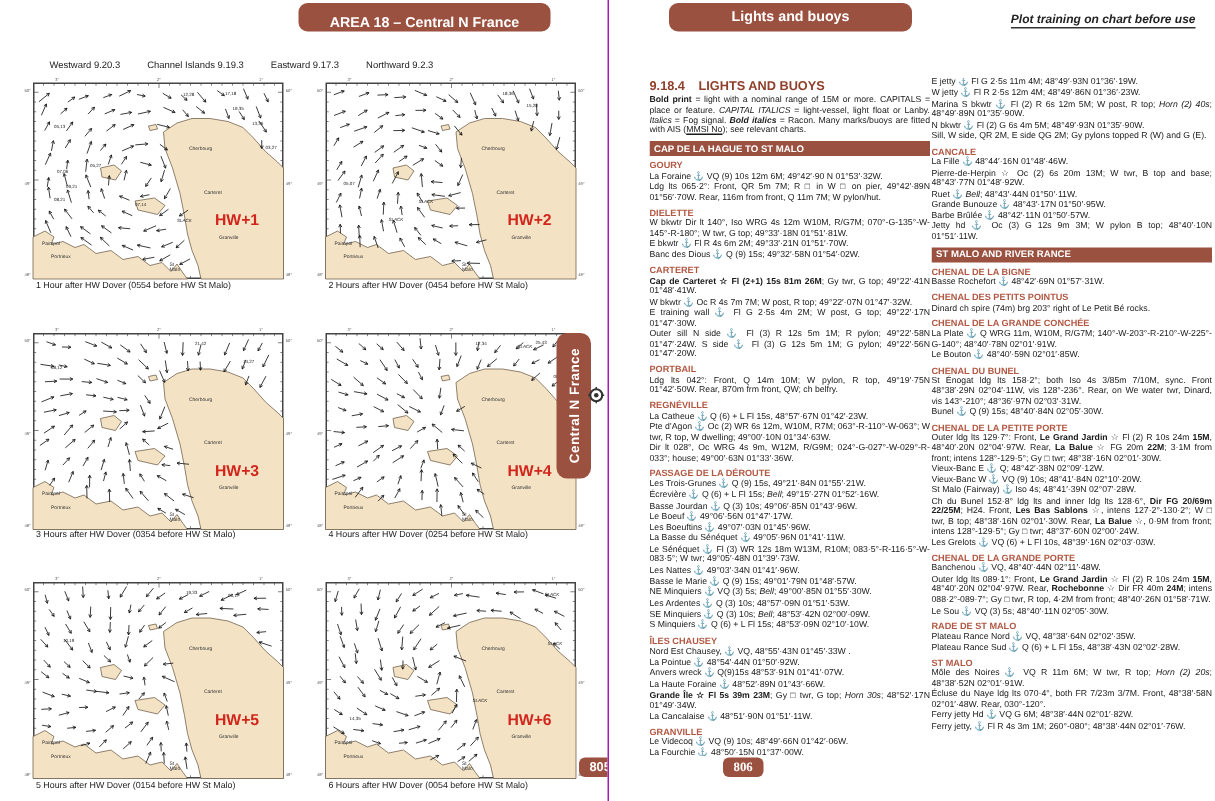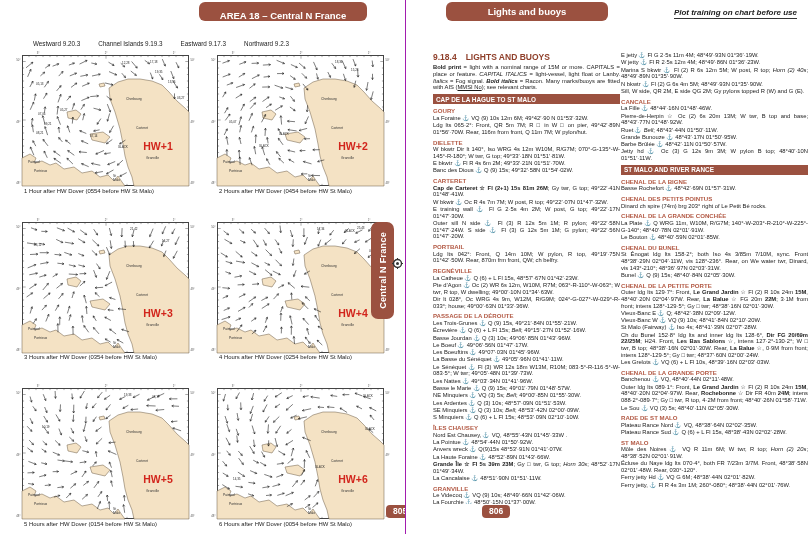--- a/index.html
+++ b/index.html
@@ -20,21 +20,21 @@
   .chart-cell{width:167px;}
   .chart-cell svg{display:block;overflow:visible;}
   .chart-caption{font-size:5.9px;color:#222;margin-top:1.5px;padding-left:2px;}
   #side-tab{position:absolute;left:371px;top:222px;width:23px;height:97px;background:#9b5140;
     border-radius:7px;display:flex;align-items:center;justify-content:center;}
   #side-tab span{writing-mode:vertical-rl;transform:rotate(180deg);color:#fff;font-weight:bold;
     font-size:9px;letter-spacing:.3px;white-space:nowrap;}
   .badge{position:absolute;background:#9b5140;color:#fff;font-weight:bold;font-size:8.5px;
     border-radius:4px;padding:2px 7px;line-height:1;margin-left:44px;}
   #badge-805{left:342px;top:505px;}
-  #badge-806{left:32px;top:505px;}
+  #badge-806{left:32px;top:505px;font-family:Liberation Serif, serif;}
   .reg-mark{position:absolute;top:258px;width:11px;height:11px;}
   #reg1{left:392px;} #reg2{left:407px;}
   .col{position:absolute;top:52px;width:187px;height:452px;overflow:hidden;color:#1a1a1a;}
   #col1{left:27px;} #col2{left:215px;}
   #sec-title{display:flex;gap:9px;align-items:baseline;color:#8f3f2a;font-weight:bold;
     font-size:8.5px;margin-bottom:2px;}
   .intro{font-size:5.8px;line-height:1.18;text-align:justify;margin:0 0 3px 0;}
   .secbar{background:#9b5140;color:#fff;font-weight:bold;font-size:6.4px;padding:1.5px 3px;
     margin:3px 0 1.5px 0;}
   .subhead{color:#b25843;font-weight:bold;font-size:6.1px;margin:3px 0 .5px 0;}

